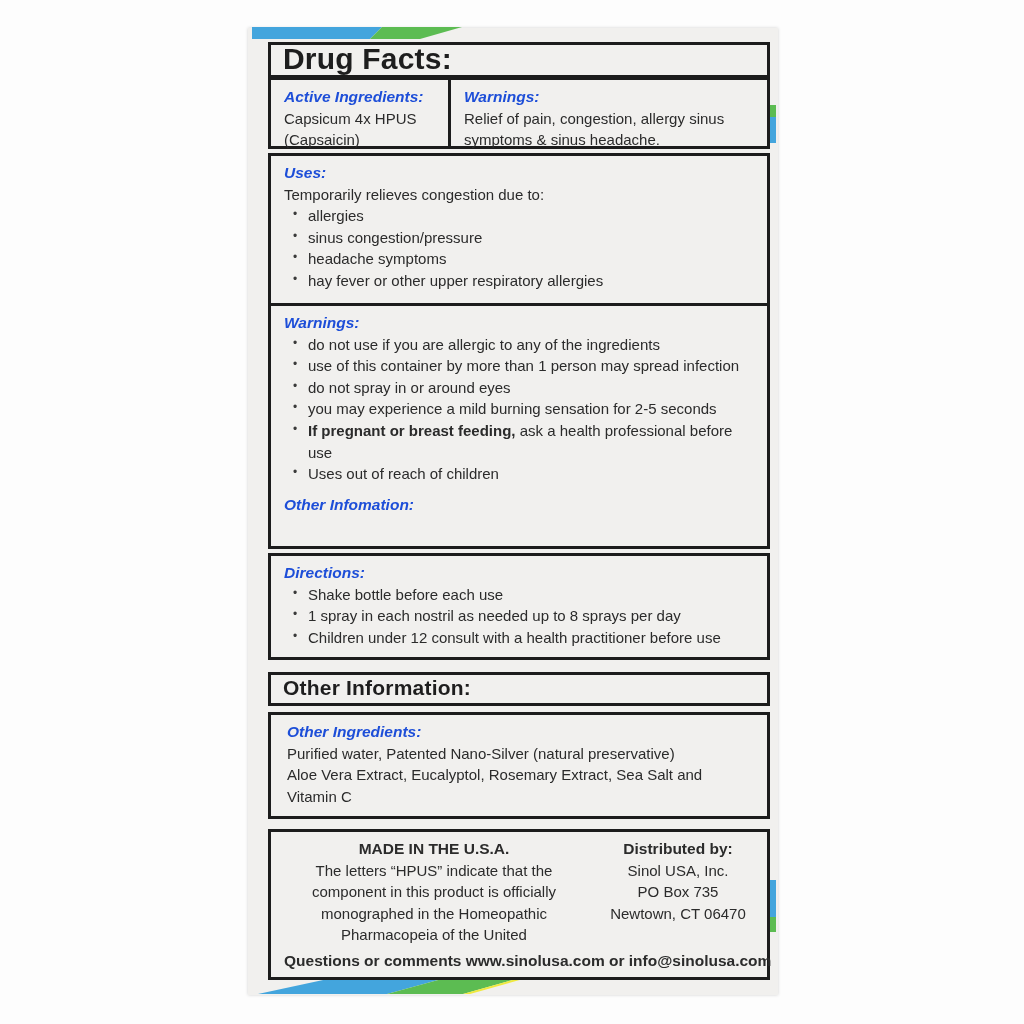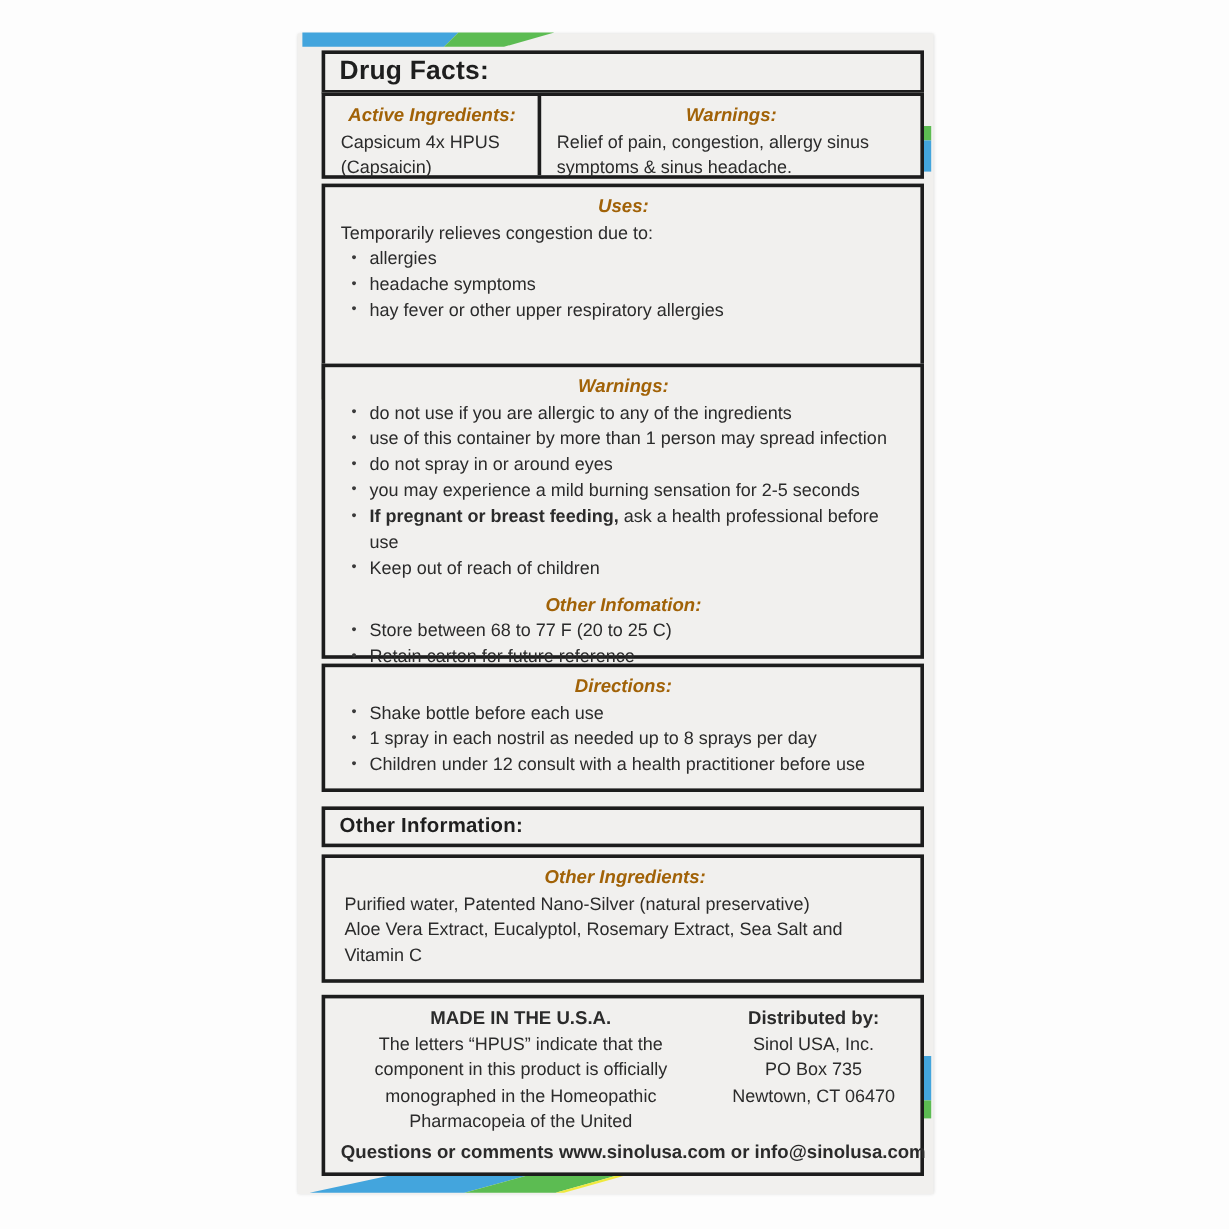--- a/index.html
+++ b/index.html
@@ -12,22 +12,22 @@
     position:absolute;left:248px;top:28px;width:530px;height:967px;
     background:#f1f0ee;box-shadow:0 0 3px rgba(0,0,0,.18);
   }
   .deco{position:absolute;pointer-events:none;}
   .box{
     position:absolute;left:20px;width:502px;box-sizing:border-box;
     border:3px solid #1c1c1c;background:#f1f0ee;
     font-size:15px;line-height:21.6px;
   }
   .pad{padding:6px 12px 4px 13px;}
-  .big-title{font-weight:bold;font-size:22px;letter-spacing:.2px;color:#1e1e1e;}
-  .sec-title{font-weight:bold;font-style:italic;font-size:15.5px;color:#a16207;text-align:center;}
+  .big-title{font-weight:bold;font-size:30px;letter-spacing:.2px;color:#1e1e1e;}
+  .sec-title{font-weight:bold;font-style:italic;font-size:15.5px;color:#1d4ed8;}
   ul.plain{list-style:none;margin:0;padding:0;}
   ul.plain li{padding-left:24px;position:relative;}
   ul.plain li::before{
     content:"\2022";position:absolute;left:9px;top:-1px;font-size:12px;color:#3a3a3a;
   }
   .bold-lead{font-weight:bold;}
   .cols{display:flex;}
   .cell-left{width:180px;border-right:3px solid #1c1c1c;box-sizing:border-box;}
   .cell-right{flex:1;}
   .footer-left{position:absolute;left:13px;top:6px;width:300px;}
@@ -68,53 +68,50 @@
       <div class="sec-title">Warnings:</div>
       <div>Relief of pain, congestion, allergy sinus symptoms &amp; sinus headache.</div>
     </div>
   </div>
 
   <div class="box pad" style="top:125px;height:180px;">
     <div class="sec-title">Uses:</div>
     <div>Temporarily relieves congestion due to:</div>
     <ul class="plain">
       <li>allergies</li>
+      <li>sinus congestion/pressure</li>
       <li>headache symptoms</li>
       <li>hay fever or other upper respiratory allergies</li>
     </ul>
   </div>
 
   <div class="box pad" style="top:275px;height:246px;">
     <div class="sec-title">Warnings:</div>
     <ul class="plain">
       <li>do not use if you are allergic to any of the ingredients</li>
       <li>use of this container by more than 1 person may spread infection</li>
       <li>do not spray in or around eyes</li>
       <li>you may experience a mild burning sensation for 2-5 seconds</li>
       <li><span class="bold-lead">If pregnant or breast feeding,</span><span> ask a health professional before use</span></li>
-      <li>Keep out of reach of children</li>
+      <li>Uses out of reach of children</li>
     </ul>
     <div class="sec-title" style="margin-top:9px;">Other Infomation:</div>
-    <ul class="plain">
-      <li>Store between 68 to 77 F (20 to 25 C)</li>
-      <li>Retain carton for future reference</li>
-    </ul>
   </div>
 
   <div class="box pad" style="top:525px;height:107px;">
     <div class="sec-title">Directions:</div>
     <ul class="plain">
       <li>Shake bottle before each use</li>
       <li>1 spray in each nostril as needed up to 8 sprays per day</li>
       <li>Children under 12 consult with a health practitioner before use</li>
     </ul>
   </div>
 
   <div class="box" style="top:644px;height:34px;">
-    <div class="big-title" style="padding:2px 0 0 12px;font-size:17px;">Other Information:</div>
+    <div class="big-title" style="padding:2px 0 0 12px;font-size:21px;">Other Information:</div>
   </div>
 
   <div class="box pad" style="top:684px;height:107px;padding-left:16px;">
     <div class="sec-title">Other Ingredients:</div>
     <div>Purified water, Patented Nano-Silver (natural preservative)</div>
     <div>Aloe Vera Extract, Eucalyptol, Rosemary Extract, Sea Salt and</div>
     <div>Vitamin C</div>
   </div>
 
   <div class="box" style="top:801px;height:151px;text-align:center;">

